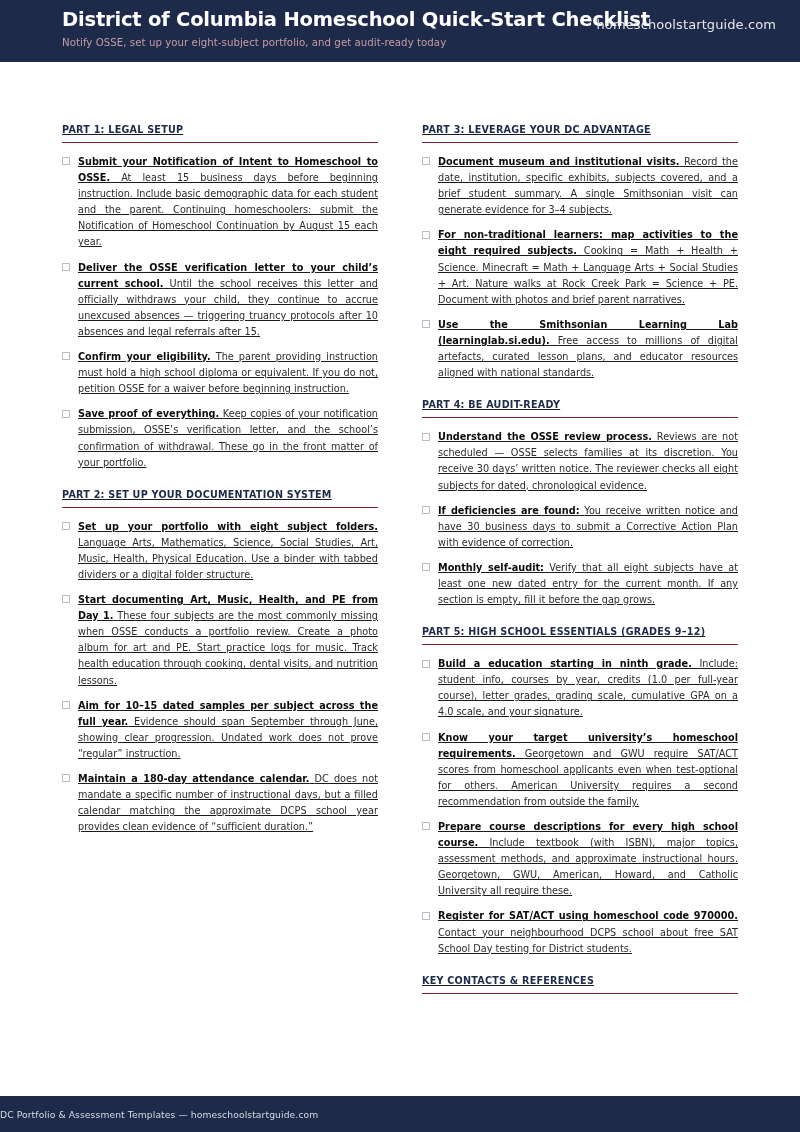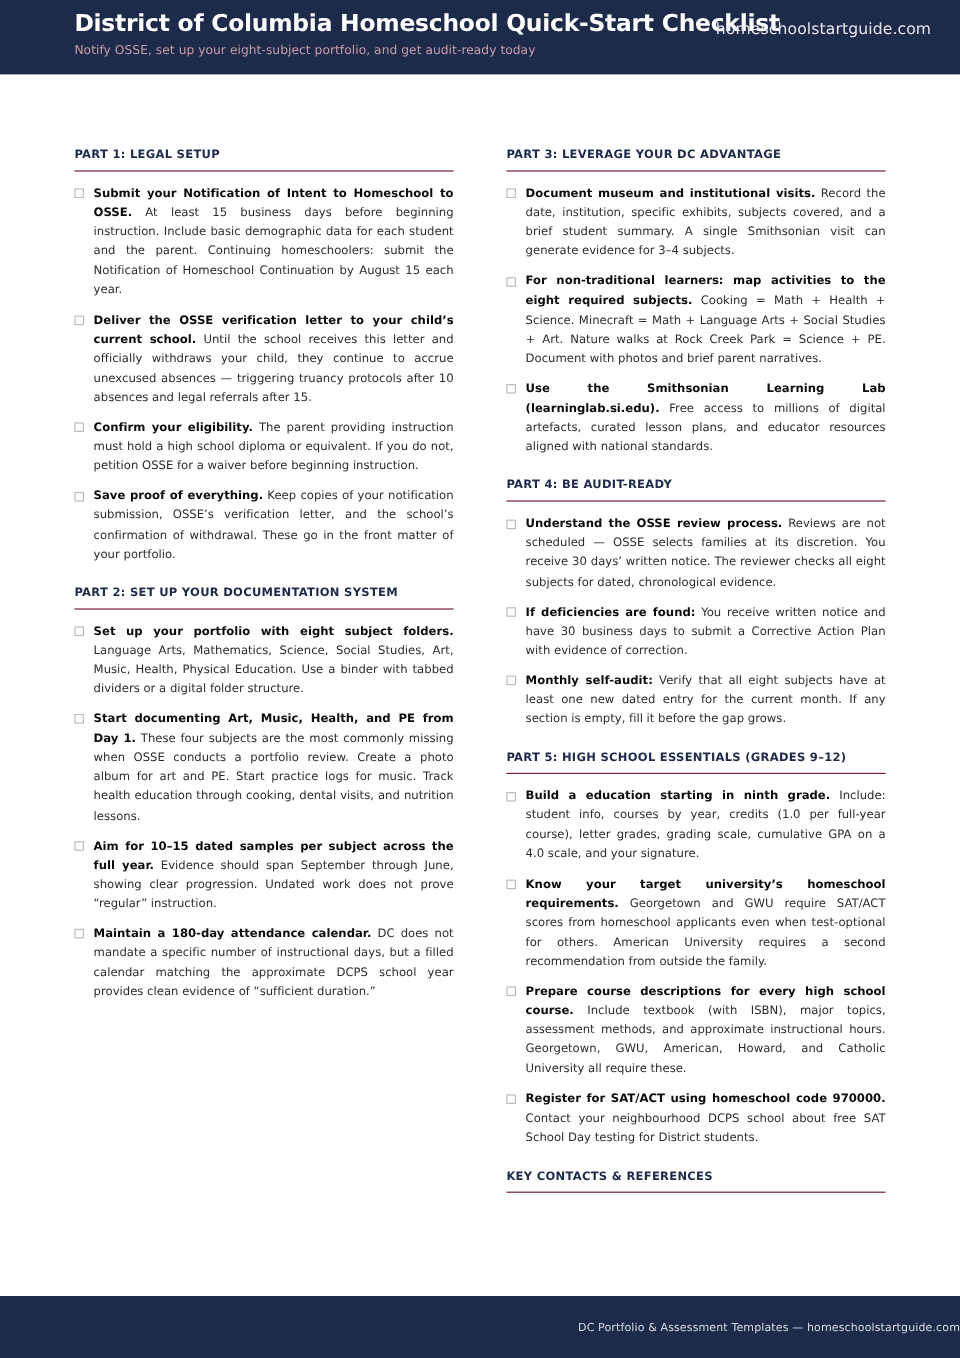--- a/index.html
+++ b/index.html
@@ -59,20 +59,21 @@
     padding: 62px 62px 0 62px;
   }
   .columns {
     display: flex;
     gap: 44px;
     align-items: flex-start;
   }
   .col {
     width: 316px;
     flex: 0 0 316px;
+    text-decoration: underline;
   }
 
   
   .section {
     margin-bottom: 0;
   }
   .section-head {
     font-size: 9.6px;
     font-weight: bold;
     color: #1e2a4a;
@@ -125,25 +126,25 @@
   .item-body {
     color: #2b2b2b;
   }
 
   
   .footer {
     position: absolute;
     left: 0;
     right: 0;
     bottom: 0;
-    height: 52px;
+    height: 36px;
     background: #1e2a4a;
     display: flex;
     align-items: center;
-    justify-content: flex-end;
+    justify-content: flex-start;
   }
   .footer-text {
     font-size: 9.2px;
     color: #d8dbe4;
     letter-spacing: 0.1px;
   }
 </style>
 </head>
 <body>
 

